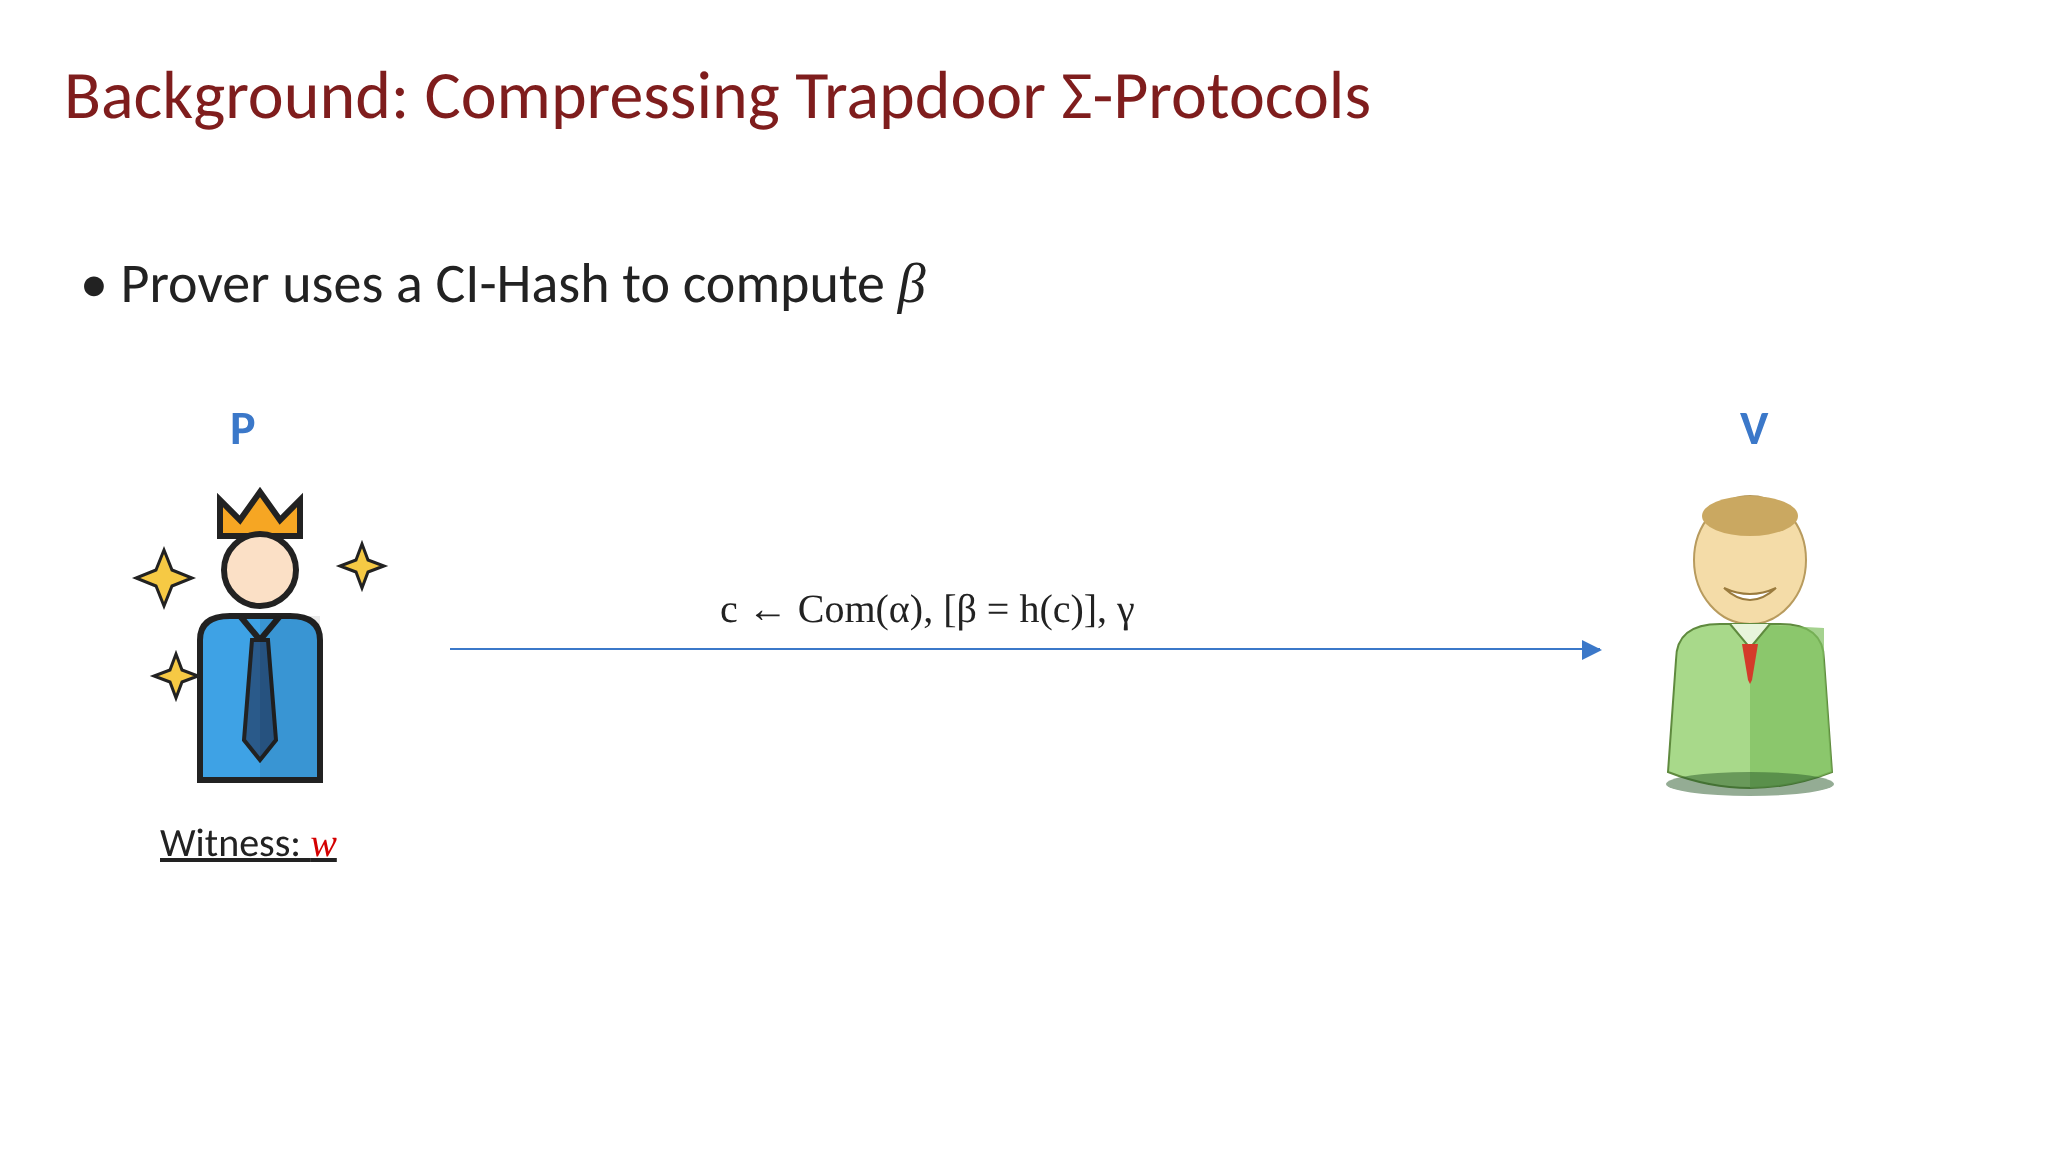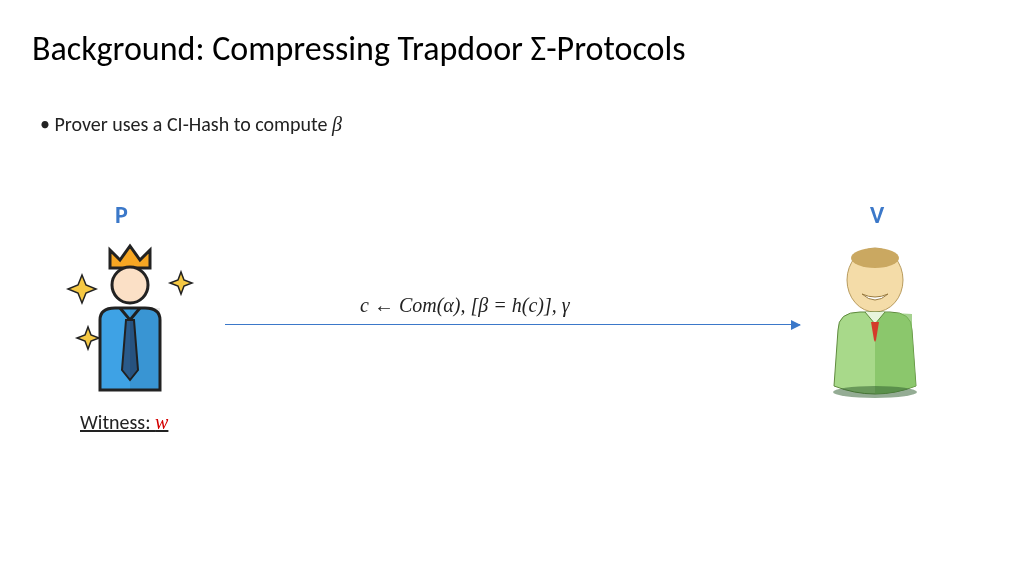--- a/index.html
+++ b/index.html
@@ -12,27 +12,27 @@
     color: #222;
     position: relative;
     overflow: hidden;
   }
   .title {
     position: absolute;
     left: 32px;
     top: 28px;
     font-size: 34px;
     font-weight: 400;
-    color: #000000;
+    color: #7f1d1d;
   }
   .bullet {
     position: absolute;
     left: 60px;
-    top: 112px;
-    font-size: 20px;
+    top: 124px;
+    font-size: 28px;
   }
   .bullet::before {
     content: "• ";
     margin-left: -20px;
   }
   .italic { font-style: italic; font-family: "Cambria Math","Times New Roman",serif; }
   .prover-label, .verifier-label {
     position: absolute;
     font-size: 24px;
     font-weight: 700;
@@ -67,21 +67,20 @@
     border-left: 10px solid #3b78c9;
     border-top: 5px solid transparent;
     border-bottom: 5px solid transparent;
   }
   .arrow-label {
     position: absolute;
     left: 360px;
     top: 294px;
     font-size: 20px;
     font-family: "Cambria Math","Times New Roman",serif;
-    font-style: italic;
   }
 </style>
 </head>
 <body>
 
 <div class="title">Background: Compressing Trapdoor Σ-Protocols</div>
 
 <div class="bullet">
   <span>Prover uses a CI-Hash to compute </span><span class="italic">β</span>
 </div>

